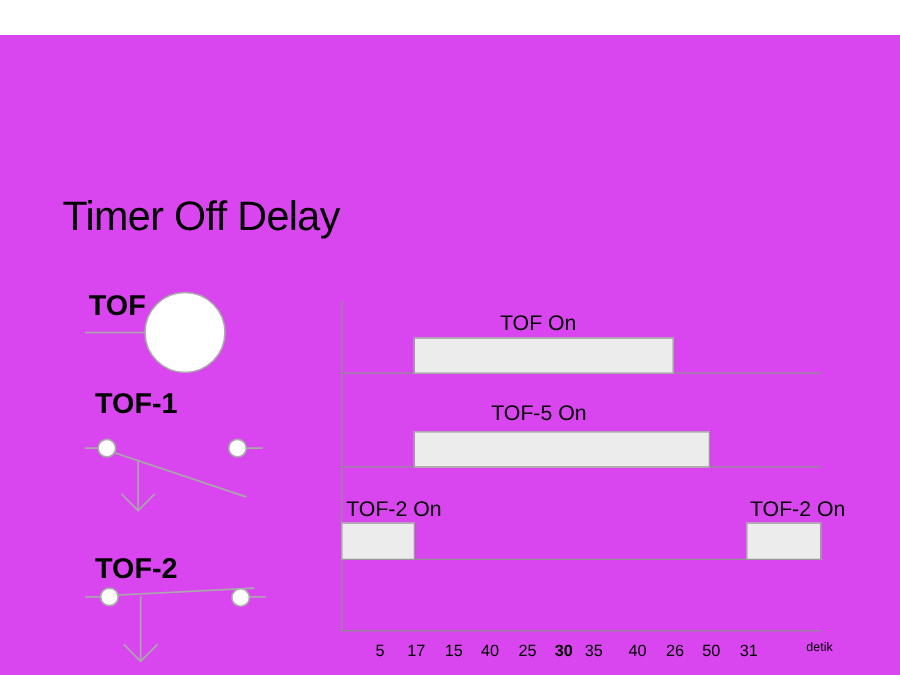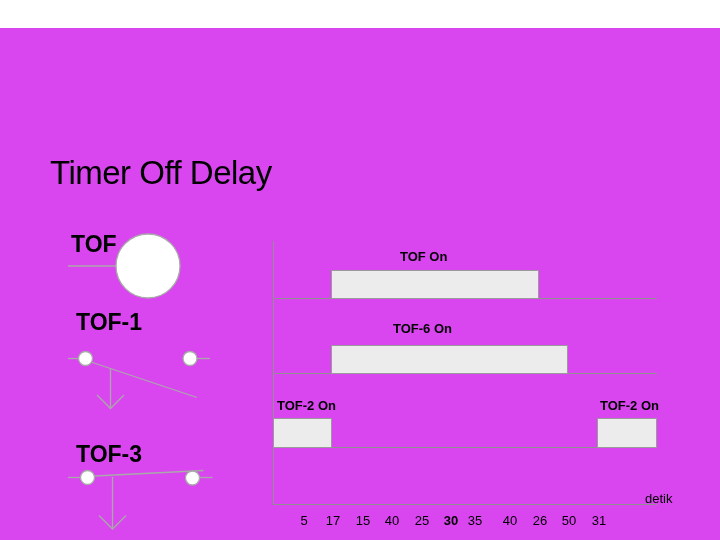--- a/index.html
+++ b/index.html
@@ -15,38 +15,38 @@
     position:absolute; font-size:23px; line-height:1; white-space:nowrap;font-weight:bold;
   }
   .sym-svg { position:absolute; left:0; top:190px; }
   .hline { position:absolute; height:1px; background:#8f8f8f; }
   .vline { position:absolute; width:1px; background:#8f8f8f; }
   .pulse {
     position:absolute; box-sizing:border-box;
     background:#ececec; border:1px solid #9a9a9a;
   }
   .chart-label {
-    position:absolute; font-size:13px; line-height:1; white-space:nowrap;font-weight:bold;
+    position:absolute; font-size:17px; line-height:1; white-space:nowrap;
   }
   .tick {
     position:absolute; top:486px; transform:translateX(-50%);
     font-size:13px; line-height:1;
   }
-  .unit-label { position:absolute; top:464px; font-size:13px; line-height:1; }
+  .unit-label { position:absolute; top:486px; font-size:10px; line-height:1; }
 </style>
 </head>
 <body>
 
 <div class="slide">
 
   <div class="slide-title">Timer Off Delay</div>
 
   <div class="sym-label" style="left:71px;  top:205px;">TOF</div>
   <div class="sym-label" style="left:76px;  top:283px;">TOF-1</div>
-  <div class="sym-label" style="left:76px;  top:415px;">TOF-3</div>
+  <div class="sym-label" style="left:76px;  top:415px;">TOF-2</div>
 
   <svg class="sym-svg" width="240" height="330" viewBox="0 190 240 330">
     <g stroke="#a9a9a9" stroke-width="1.3" fill="none">
 
       <g>
         <line x1="68" y1="238" x2="116" y2="238"></line>
         <circle cx="148" cy="238" r="32" fill="#ffffff"></circle>
       </g>
 
       <g>
@@ -78,21 +78,21 @@
     <div class="hline" style="left:273px; top:345px; width:384px;"></div>
     <div class="hline" style="left:273px; top:419px; width:384px;"></div>
     <div class="hline" style="left:273px; top:476px; width:384px;"></div>
 
     <div class="pulse" style="left:331px; top:242px; width:208px; height:29px;"></div>
     <div class="pulse" style="left:331px; top:317px; width:237px; height:29px;"></div>
     <div class="pulse" style="left:273px; top:390px; width:59px;  height:30px;"></div>
     <div class="pulse" style="left:597px; top:390px; width:60px;  height:30px;"></div>
 
     <div class="chart-label" style="left:400px; top:222px;">TOF On</div>
-    <div class="chart-label" style="left:393px; top:294px;">TOF-6 On</div>
+    <div class="chart-label" style="left:393px; top:294px;">TOF-5 On</div>
     <div class="chart-label" style="left:277px; top:371px;">TOF-2 On</div>
     <div class="chart-label" style="left:600px; top:371px;">TOF-2 On</div>
 
     <span class="tick" style="left:304px;">5</span>
     <span class="tick" style="left:333px;">17</span>
     <span class="tick" style="left:363px;">15</span>
     <span class="tick" style="left:392px;">40</span>
     <span class="tick" style="left:422px;">25</span>
     <span class="tick" style="left:451px;font-weight:bold;">30</span>
     <span class="tick" style="left:475px;">35</span>

